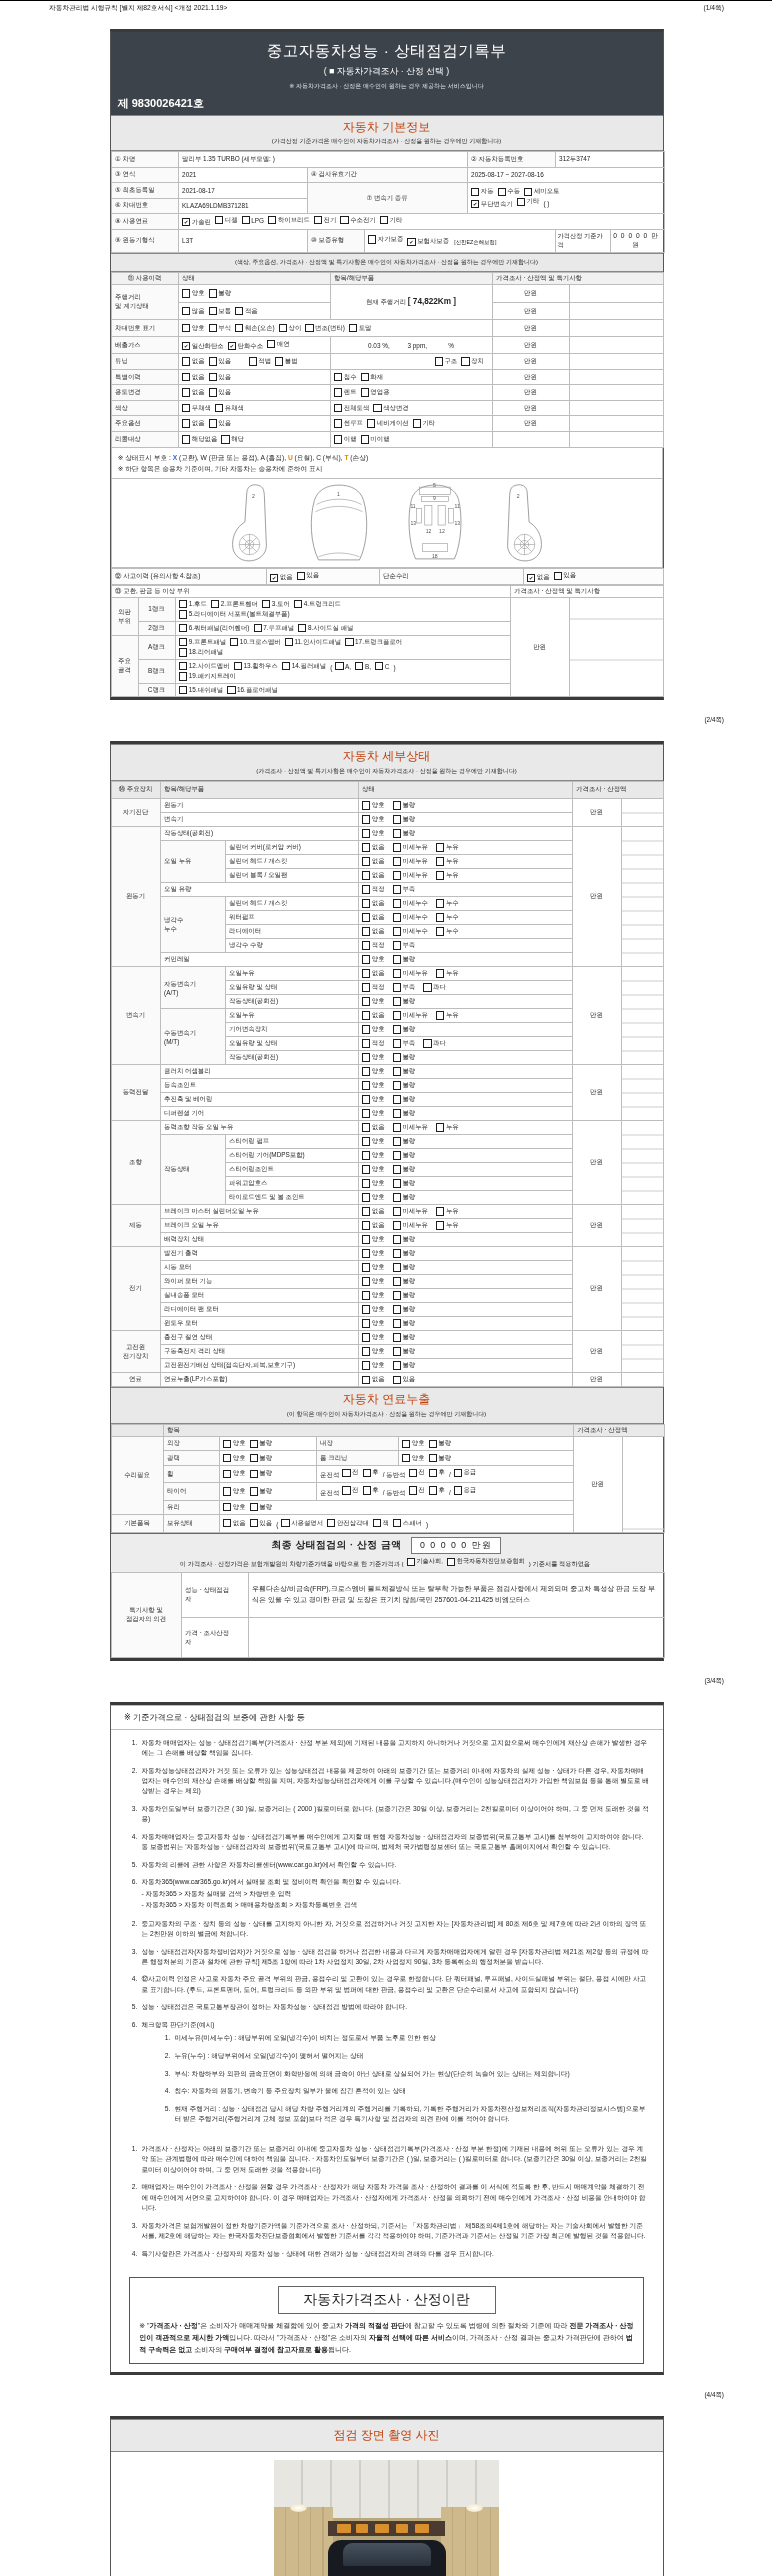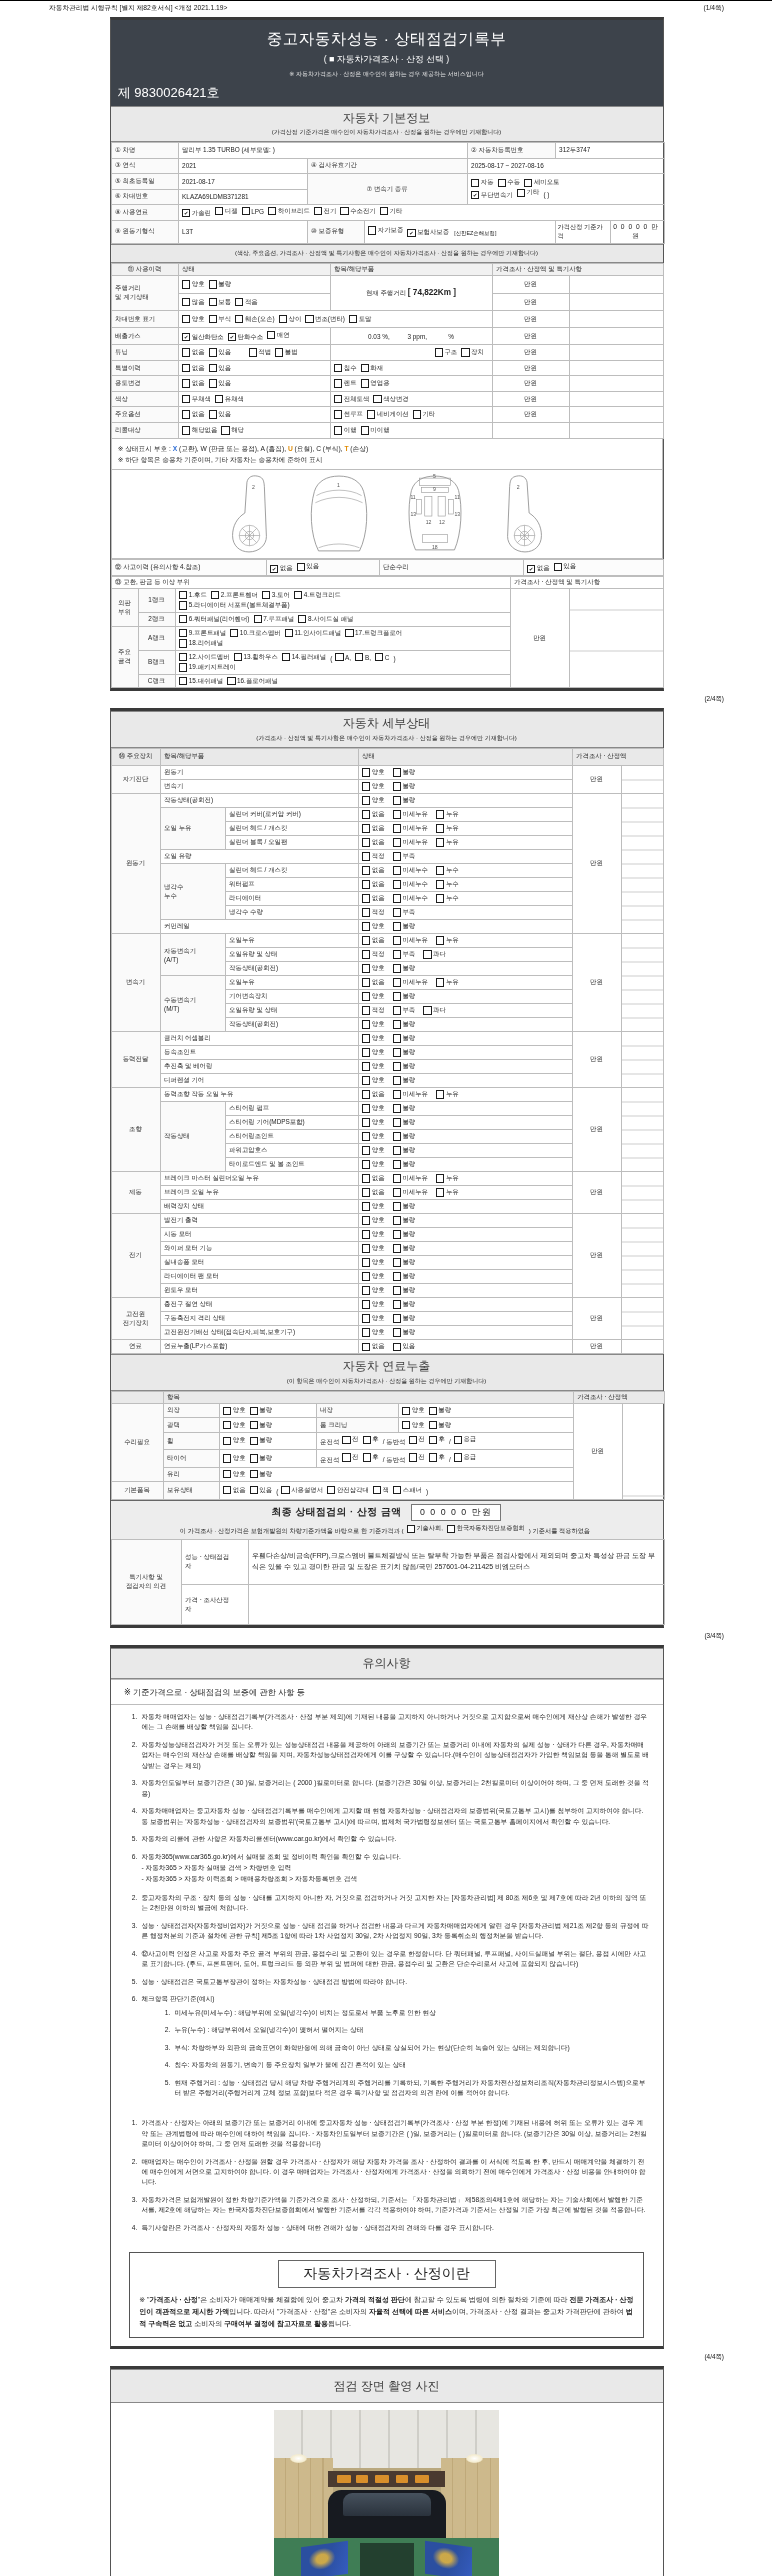--- a/index.html
+++ b/index.html
@@ -1,26 +1,26 @@
 <!DOCTYPE html>
 <html style="font-size:8.2px"><head>
 <meta charset="utf-8">
 <style>
   html,body{margin:0;padding:0;background:#fff;}
   body{width:773px;height:2576px;overflow:hidden;font-family:"Liberation Sans","DejaVu Sans",sans-serif;color:#222;position:relative;border-top:0.5px solid #000;}
   .lawline{width:675px;margin:3.1px auto 1px auto;display:flex;justify-content:space-between;font-size:6.7px;color:#111;}
   .pageno{width:675px;margin:1px auto;text-align:right;font-size:6.4px;color:#111;}
-  .page{width:552px;margin:4px auto;border:1px solid #555;border-top:3.1px solid #3a3a3a;border-bottom:3.1px solid #3a3a3a;background:#fff;}
+  .page{width:552px;margin:16px auto;border:1px solid #555;border-top:3.1px solid #3a3a3a;border-bottom:3.1px solid #3a3a3a;background:#fff;}
   .dochdr{background:#3d434b;color:#fff;padding:5.2px 7.2px 4.1px 7.2px;}
   .dochdr .t{Text-align:center;font-size:15.5px;letter-spacing:0.5px;text-align:center;margin-top:4.1px;}
   .dochdr .s{text-align:center;font-size:8.8px;margin-top:4.1px;}
   .dochdr .n{text-align:center;font-size:6px;margin-top:3.1px;color:#e8e8e8;}
-  .dochdr .d{font-size:13px;font-weight:normal;margin-top:5.2px;}
+  .dochdr .d{font-size:11px;font-weight:bold;margin-top:5.2px;}
   .secthdr{background:#e9e9e9;border-top:0.5px solid #888;border-bottom:0.5px solid #888;text-align:center;padding:3.1px 0 3.6px 0;}
-  .secthdr .t{font-size:12px;color:#404040;}
+  .secthdr .t{font-size:12px;color:#c2410c;}
   .secthdr .s{font-size:6px;margin-top:1.5px;color:#222;}
   table{border-collapse:collapse;table-layout:fixed;width:100%;}
   td{border:0.5px solid #bdbdbd;font-size:6.4px;padding:1px 3.6px;vertical-align:middle;overflow:hidden;}
   .lab{background:#fafafa;color:#222;}
   .ctr{text-align:center;}
   .pre{white-space:pre;}
   .prl{white-space:pre-line;}
   .won{text-align:center;color:#222;}
   .blank{background:#fff;}
   .cb{display:inline-flex;align-items:center;margin:0.5px 4.1px 0.5px 0;white-space:nowrap;}
@@ -1303,23 +1303,20 @@
 자</td>
       <td></td>
     </tr>
   </tbody>
     </table>
 </div>
 
 <div class="pageno">(3/4쪽)</div>
 
 <div class="page">
-  <div class="secthdr" style="padding:6.2px 0">
-    <div class="t">유의사항</div>
-  </div>
 
   <div class="nhead">※ 기준가격으로 · 상태점검의 보증에 관한 사항 등</div>
 
   <div class="notices-body">
     <div class="nit">
         <span class="num">1.</span>
         <span class="txt">자동차 매매업자는 성능 · 상태점검기록부(가격조사 · 산정 부분 제외)에 기재된 내용을 고지하지 아니하거나 거짓으로 고지함으로써 매수인에게 재산상 손해가 발생한 경우에는 그 손해를 배상할 책임을 집니다.</span>
       </div>
     <div class="nit">
         <span class="num">2.</span>

